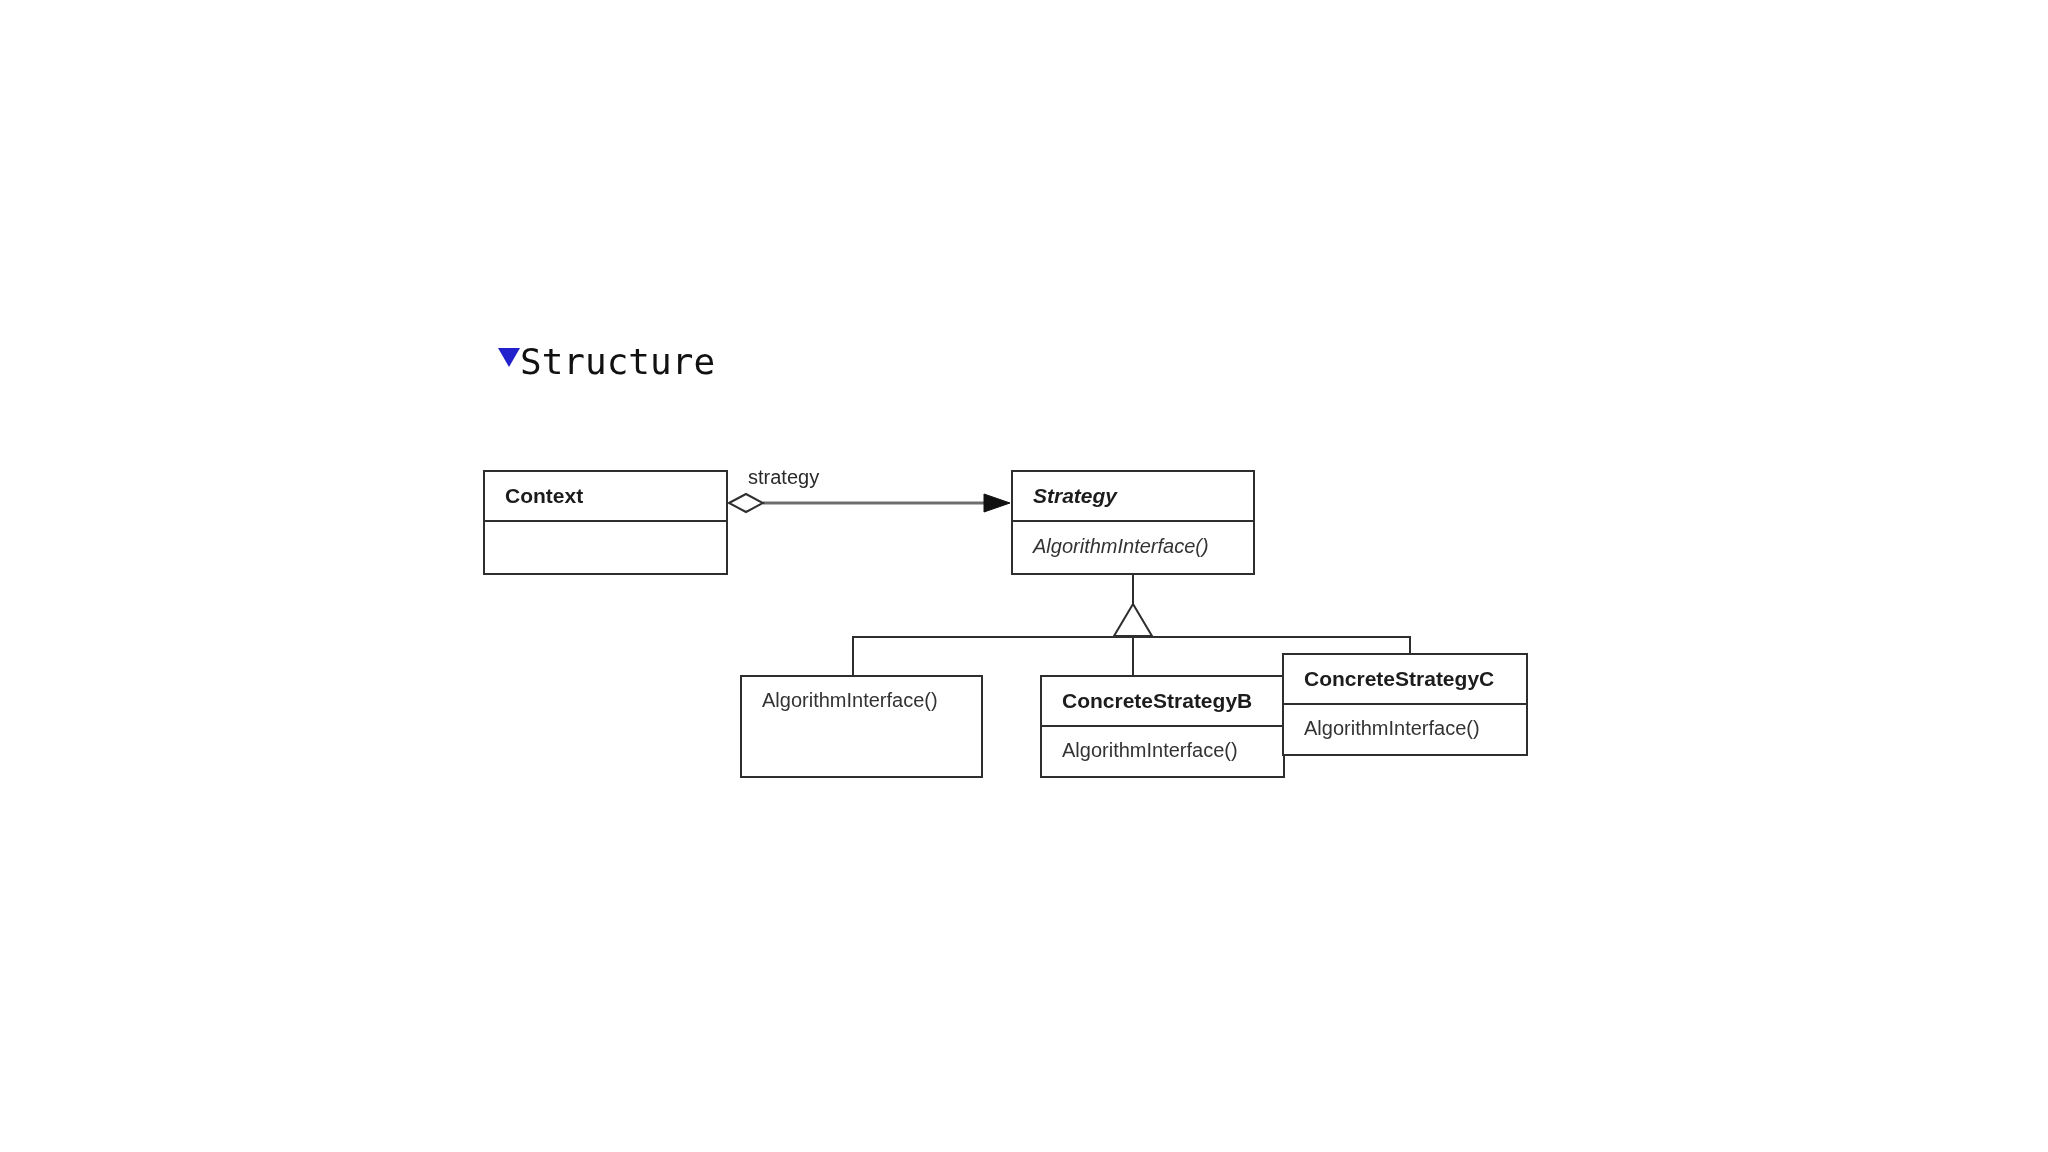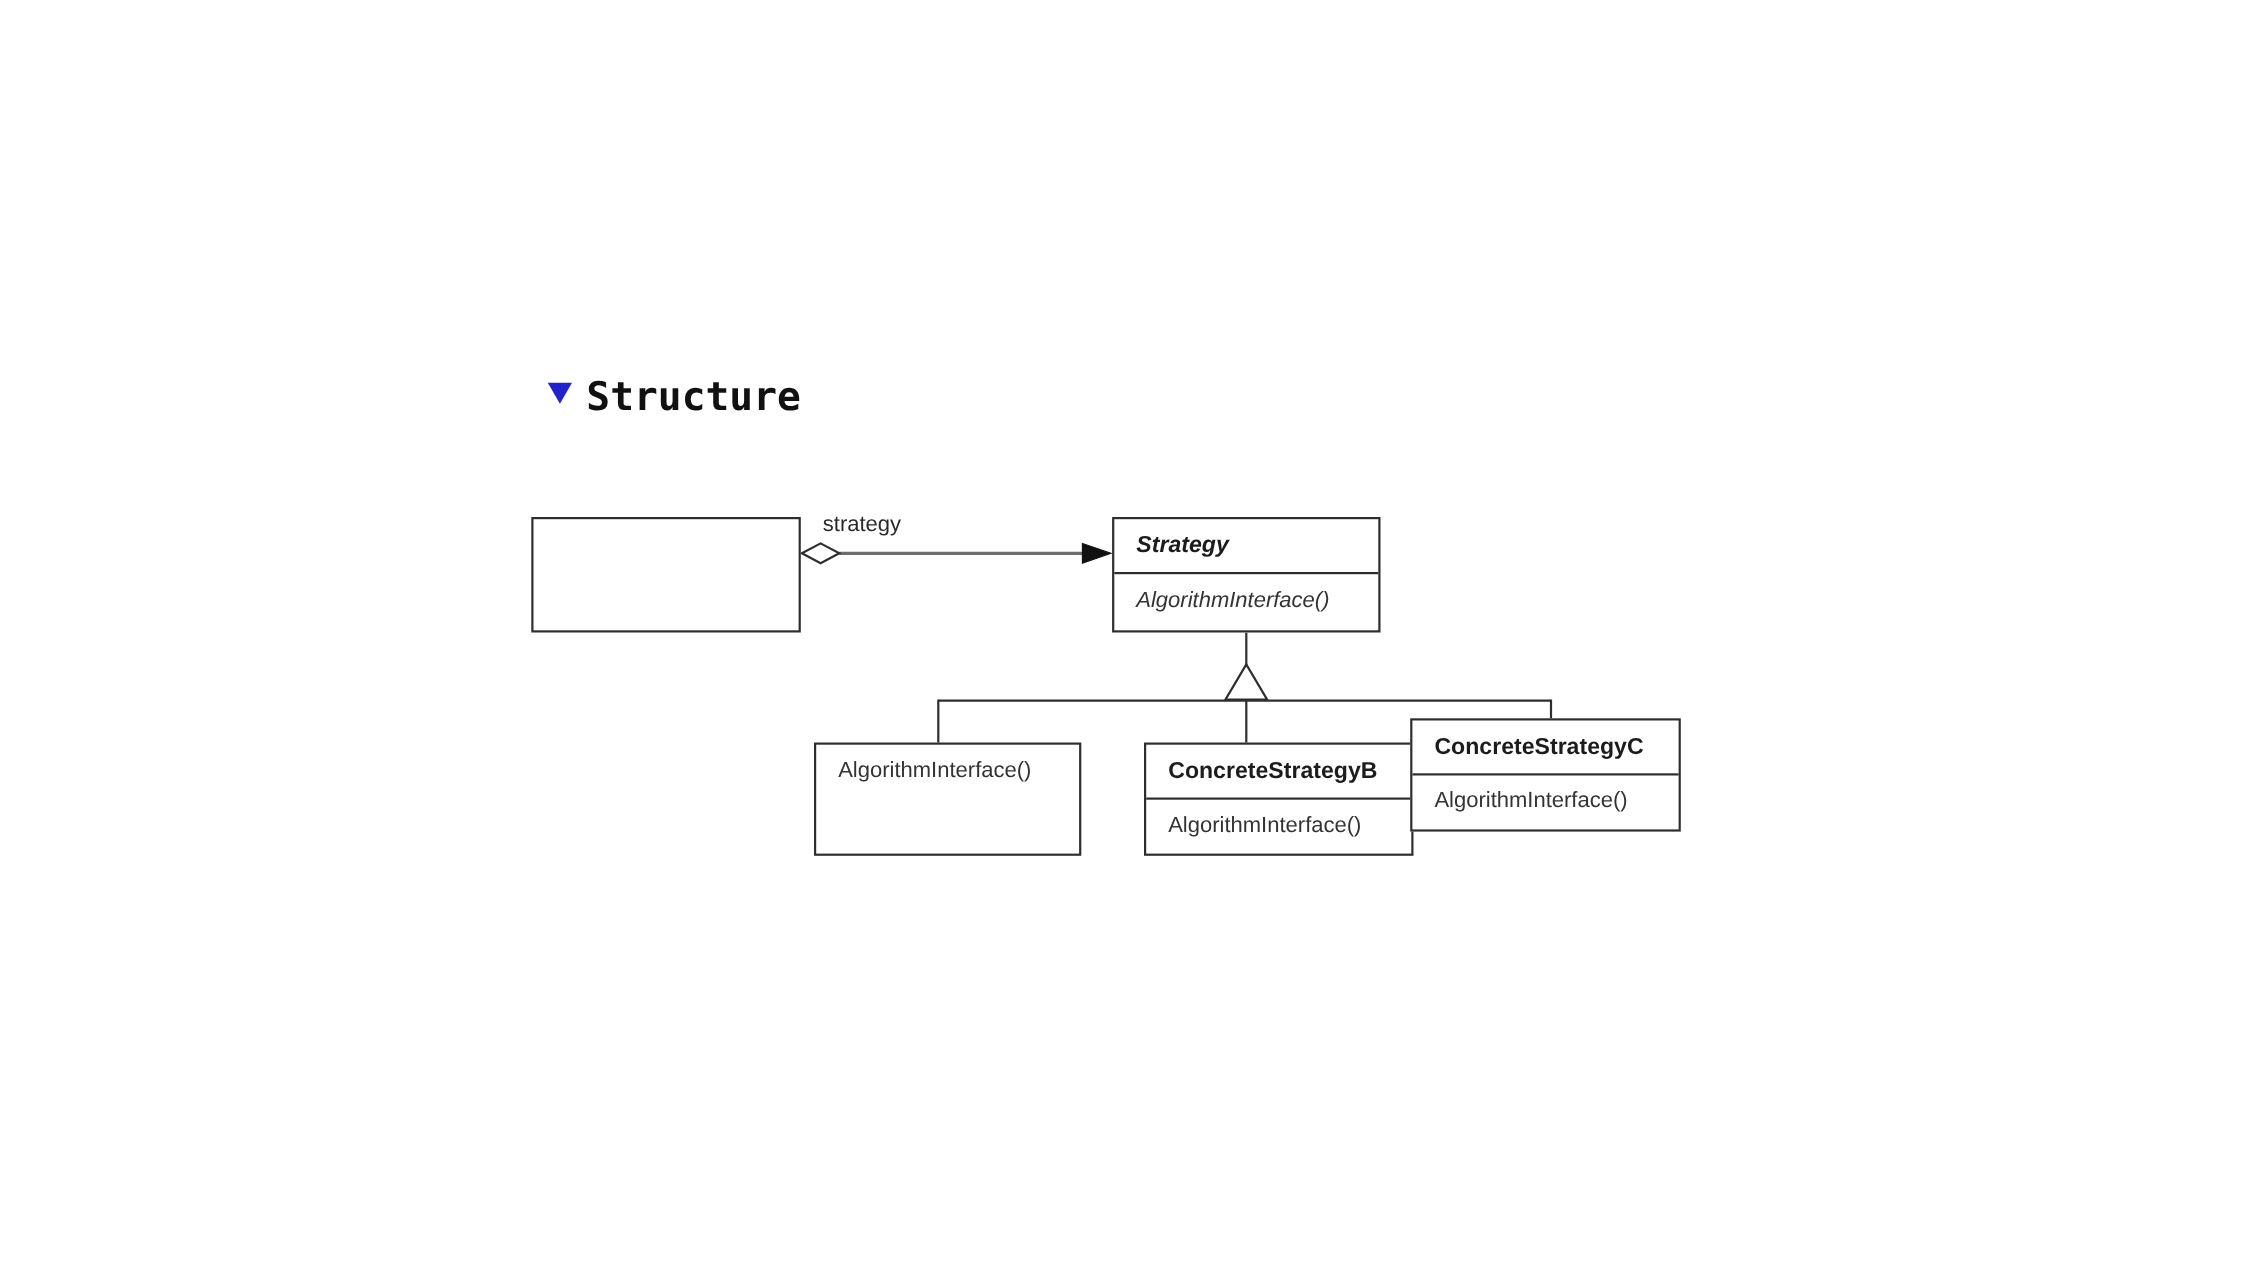--- a/index.html
+++ b/index.html
@@ -26,23 +26,23 @@
   }
   .disclosure-triangle {
     width: 0;
     height: 0;
     margin-top: 8px;
     border-left: 11px solid transparent;
     border-right: 11px solid transparent;
     border-top: 19px solid #2222cc;
   }
   .section-title-text {
-    margin-left: 13px;
+    margin-left: 0;
     font-family: "DejaVu Sans Mono", "Liberation Mono", monospace;
-    font-weight: bold;
+    font-weight: normal;
     font-size: 36px;
     letter-spacing: 0px;
     color: #111111;
     line-height: 1;
     padding-top: 4px;
   }
 
   
   .uml-class {
     position: absolute;
@@ -127,20 +127,21 @@
     <polygon points="1133,604 1114,636 1152,636" fill="#ffffff" stroke="#2e2e2e" stroke-width="2"></polygon>
     <line x1="853" y1="637" x2="1410" y2="637" stroke="#2e2e2e" stroke-width="2"></line>
     <line x1="853" y1="636" x2="853" y2="676" stroke="#2e2e2e" stroke-width="2"></line>
     <line x1="1133" y1="636" x2="1133" y2="676" stroke="#2e2e2e" stroke-width="2"></line>
     <line x1="1410" y1="636" x2="1410" y2="676" stroke="#2e2e2e" stroke-width="2"></line>
   </svg>
 
   <div class="assoc-label">strategy</div>
 
   <div class="uml-class" id="class-context">
+    <div class="compartment name-compartment">Context</div>
   </div>
 
   <div class="uml-class abstract" id="class-strategy">
     <div class="compartment name-compartment">Strategy</div>
     <div class="compartment op-compartment">AlgorithmInterface()</div>
   </div>
 
   <div class="uml-class" id="class-concrete-a">
     <div class="compartment op-compartment">AlgorithmInterface()</div>
   </div>

